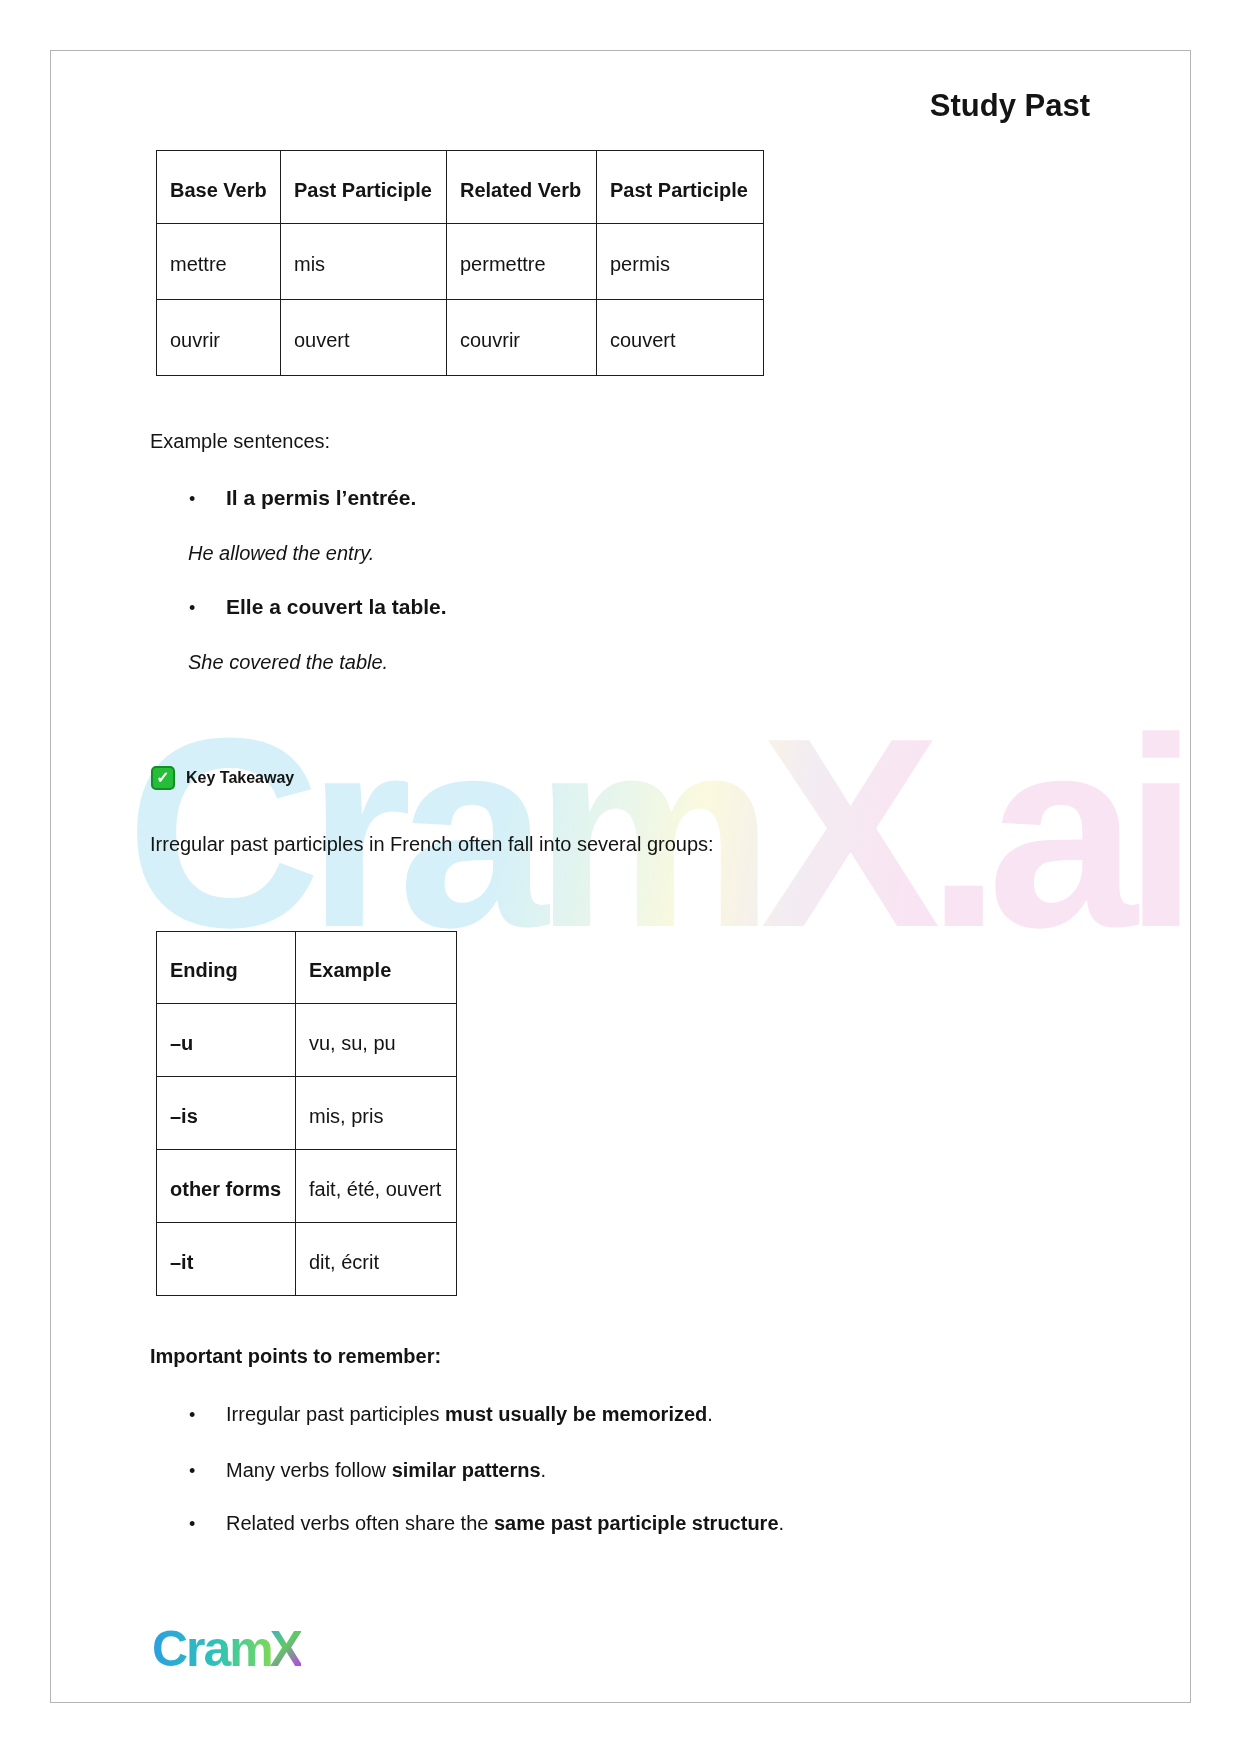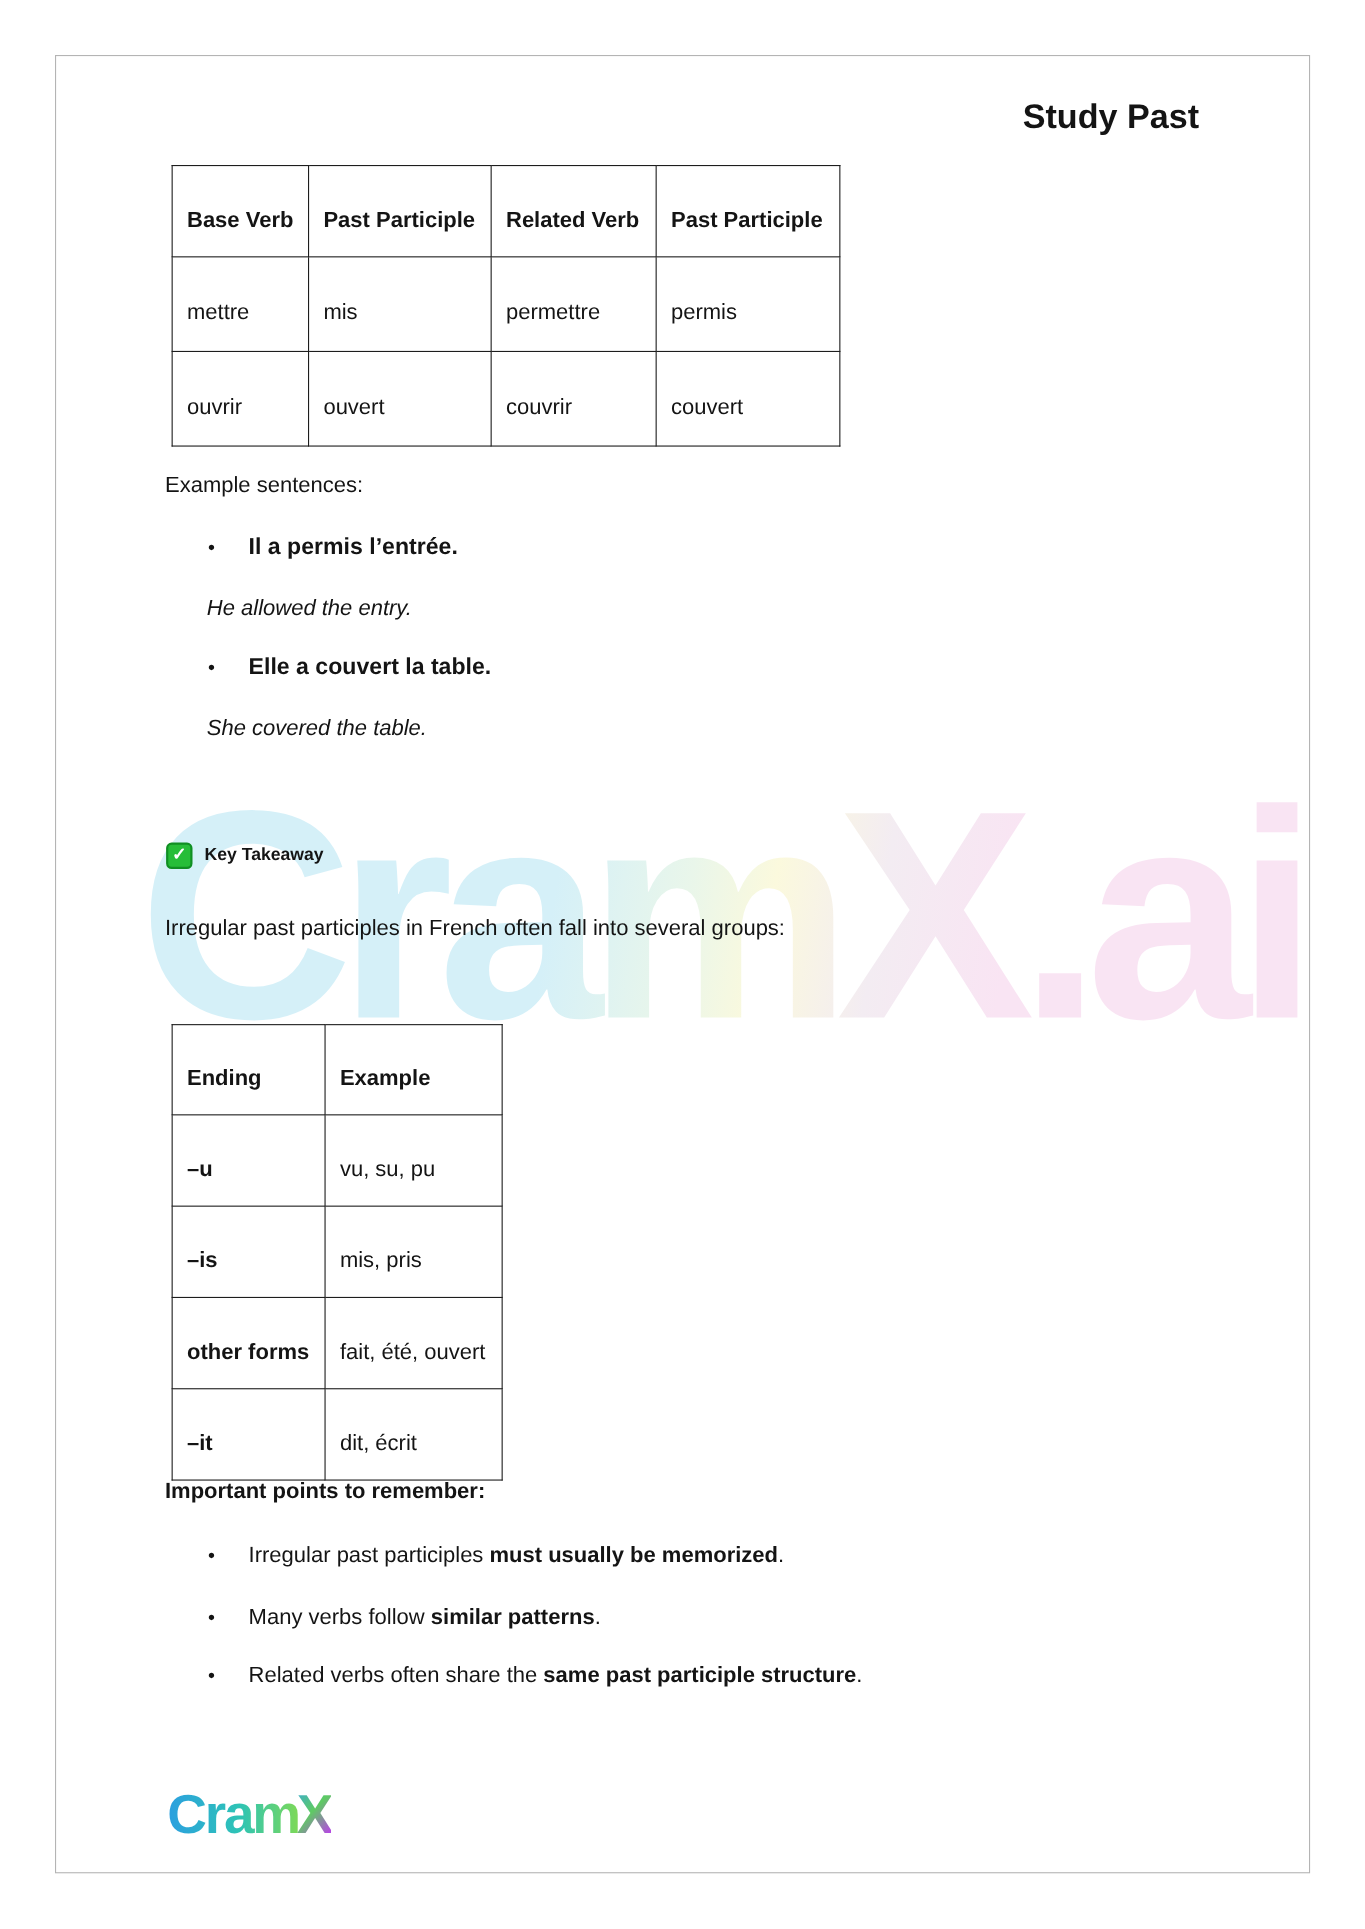--- a/index.html
+++ b/index.html
@@ -15,21 +15,21 @@
     position:absolute;left:126px;top:698px;z-index:1;
     font-size:270px;font-weight:bold;letter-spacing:-14px;line-height:1;
     white-space:nowrap;
     background:linear-gradient(100deg,#d5f0f8 0%,#d5f0f8 36%,#e9f6ea 47%,#fbf9dd 54%,#f3ecf2 63%,#f9e4f3 74%,#f9e4f3 100%);
     -webkit-background-clip:text;background-clip:text;color:transparent;
     user-select:none;
   }
   .content{position:absolute;left:0;top:0;width:100%;height:100%;z-index:2;}
   .doc-title{position:absolute;top:88px;right:151px;font-size:31px;font-weight:bold;}
   table{border-collapse:collapse;background:transparent;}
-  td{border:1px solid #1d1d1d;font-size:20px;padding:16px 0 0 13px;vertical-align:middle;background:transparent;}
+  td{border:1px solid #1d1d1d;font-size:20px;padding:6px 0 0 13px;vertical-align:middle;background:transparent;}
   .vtable{position:absolute;left:156px;top:150px;}
   .vtable .hrow td{height:66px;font-weight:bold;}
   .vtable .drow td{height:69px;}
   .vc1{width:110px;} .vc2{width:152px;} .vc3{width:136px;} .vc4{width:153px;}
   .etable{position:absolute;left:156px;top:931px;}
   .etable .hrow td{height:65px;font-weight:bold;}
   .etable .drow td{height:66px;}
   .ec1{width:125px;} .ec2{width:147px;}
   .etable .drow td.ec1{font-weight:bold;}
   .txt{position:absolute;font-size:20px;line-height:1.25;white-space:nowrap;}

